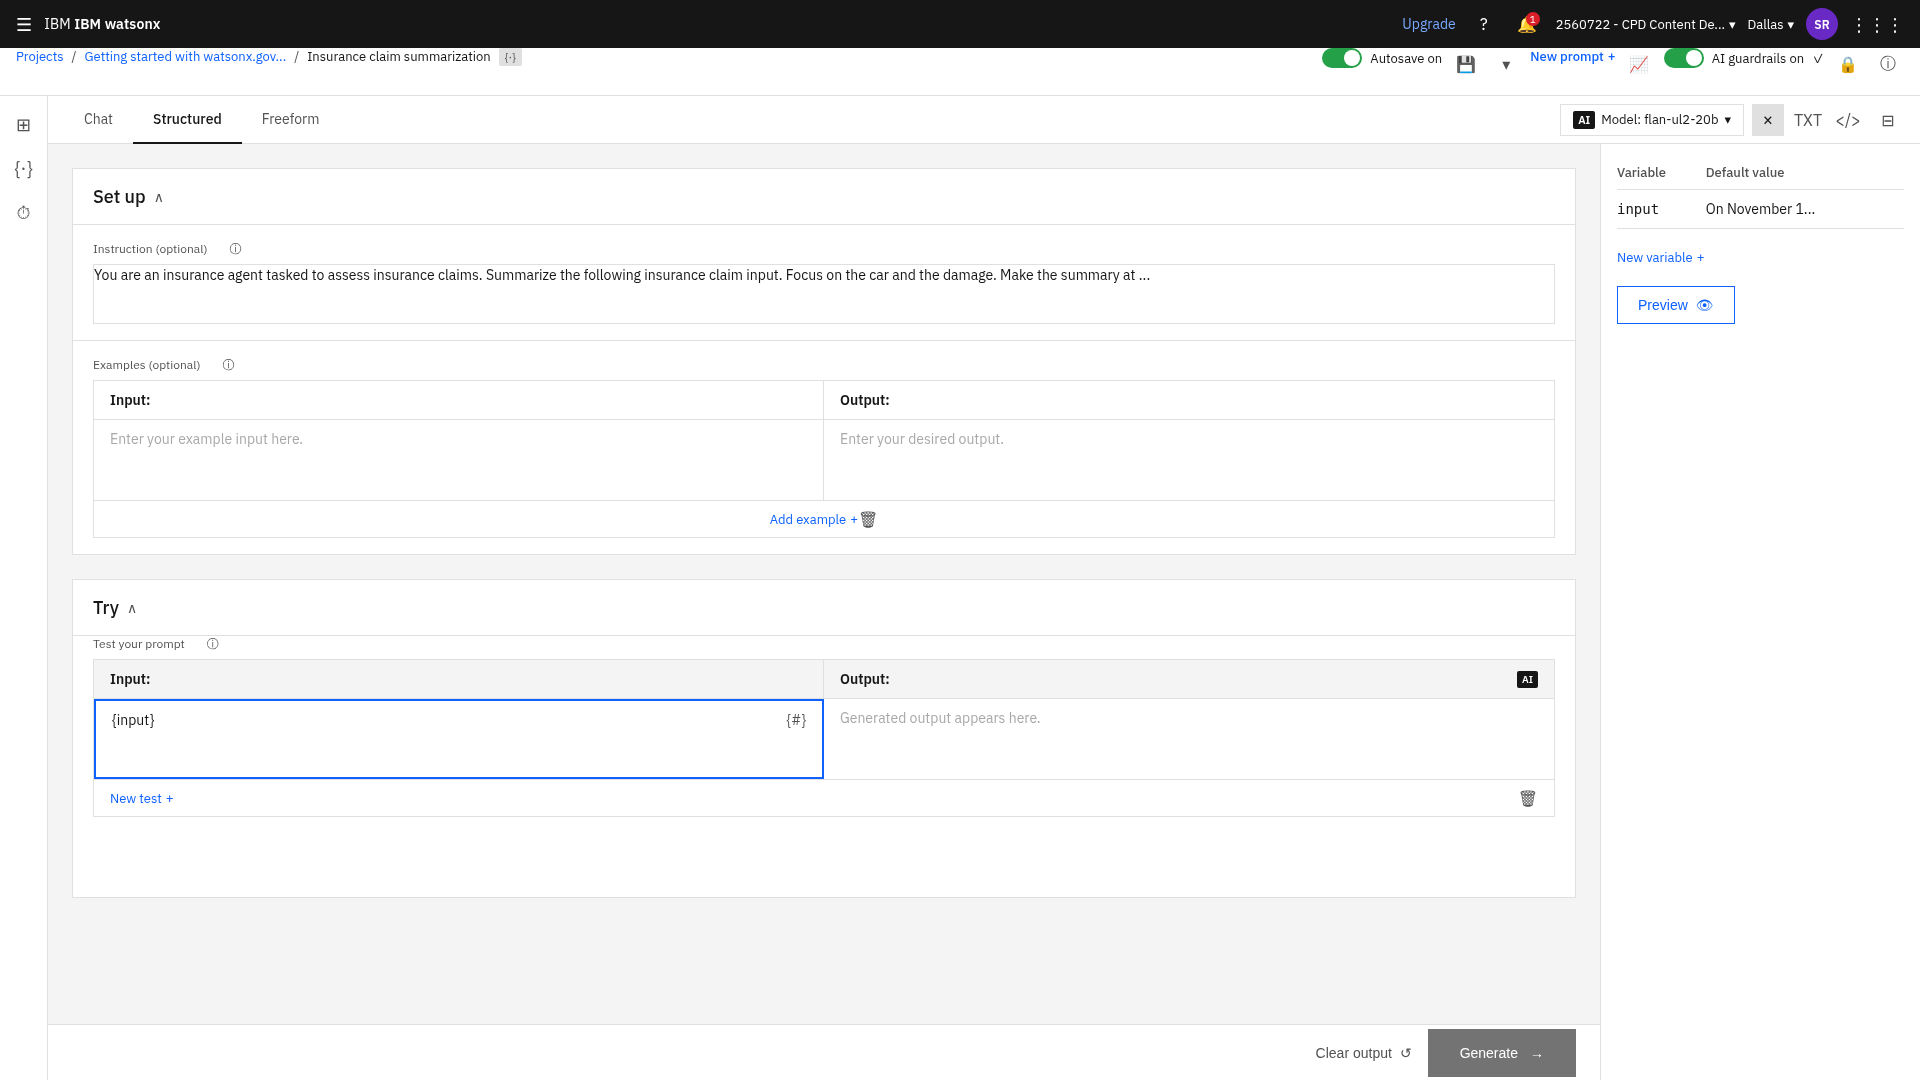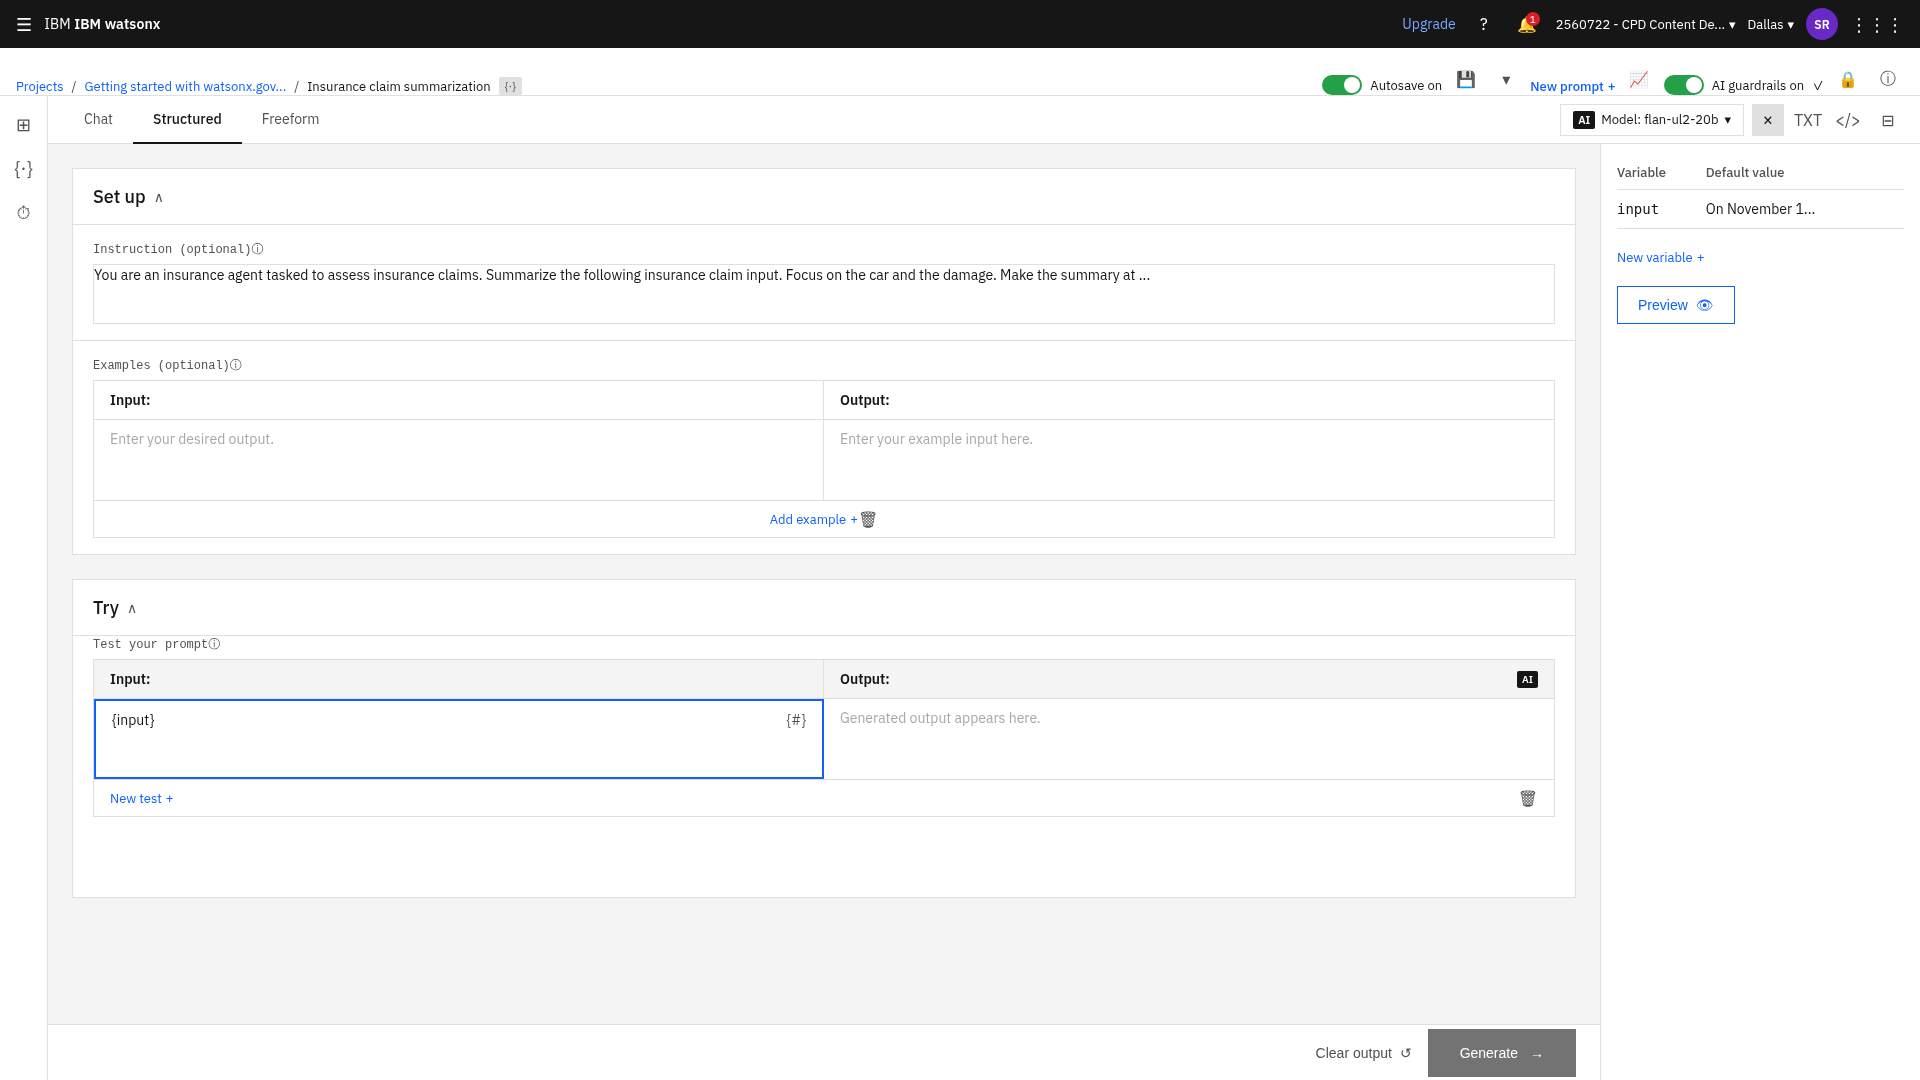--- a/index.html
+++ b/index.html
@@ -48,21 +48,21 @@
     .top-nav-dots { font-size: 18px; color: #fff; cursor: pointer; }
 
     
     .breadcrumb-bar {
       position: fixed;
       top: 48px; left: 0; right: 0;
       background: #fff;
       border-bottom: 1px solid #e0e0e0;
       height: 48px;
       display: flex;
-      align-items: flex-end;
+      align-items: flex-start;
       padding: 0 16px;
       gap: 8px;
       z-index: 99;
     }
     .breadcrumb-link { color: #0f62fe; font-size: 13px; cursor: pointer; }
     .breadcrumb-sep { color: #525252; font-size: 13px; }
     .breadcrumb-current { color: #161616; font-size: 13px; }
     .breadcrumb-code-icon {
       background: #e0e0e0; color: #525252; font-size: 11px;
       padding: 2px 6px; border-radius: 2px; cursor: pointer;
@@ -192,22 +192,22 @@
     .section-header {
       display: flex; align-items: center; gap: 8px;
       padding: 16px 20px;
       border-bottom: 1px solid #e0e0e0;
       cursor: pointer;
     }
     .section-header h2 { font-size: 18px; font-weight: 500; }
     .chevron { font-size: 14px; color: #525252; }
 
     .field-label {
-      display: flex; align-items: center; gap: 0;
-      font-size: 12px; color: #525252; margin-bottom: 6px; font-family: Liberation Mono, monospace;
+      display: flex; gap: 22px;
+      font-size: 12px; color: #525252; margin-bottom: 6px;
     }
     .field-label .info-icon { font-size: 12px; cursor: pointer; }
 
     .instruction-area {
       padding: 16px 20px;
       border-bottom: 1px solid #e0e0e0;
     }
     .instruction-text {
       font-size: 14px; color: #161616; line-height: 1.5;
       background: #fff; padding: 0;
@@ -440,22 +440,22 @@
       <div class="field-label">
         <span>Examples (optional)</span>
         <span class="info-icon">ⓘ</span>
       </div>
       <div class="examples-table">
         <div class="examples-table-header">
           <div class="examples-table-header-cell">Input:</div>
           <div class="examples-table-header-cell">Output:</div>
         </div>
         <div class="examples-table-body">
+          <div class="examples-table-cell">Enter your example input here.</div>
           <div class="examples-table-cell">Enter your desired output.</div>
-          <div class="examples-table-cell">Enter your example input here.</div>
         </div>
         <div class="examples-footer">
           <span class="add-example-btn">
             <span>Add example</span>
             <span>+</span>
           </span>
           <span class="delete-icon">🗑</span>
         </div>
       </div>
     </div>

